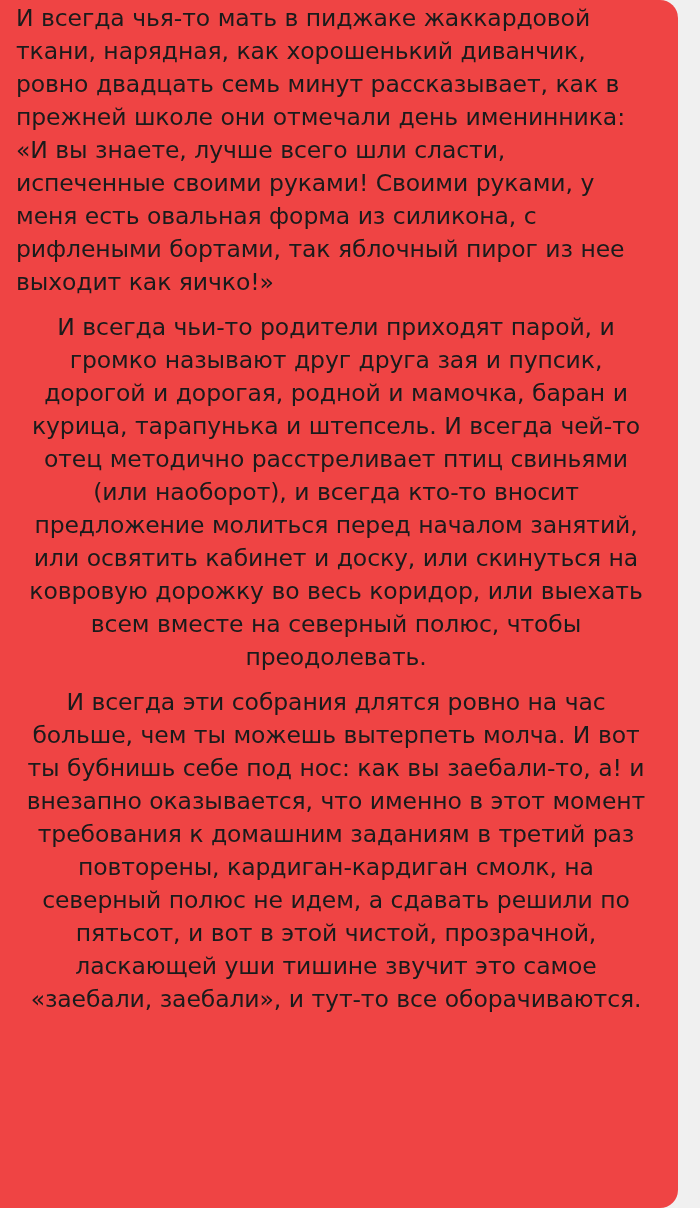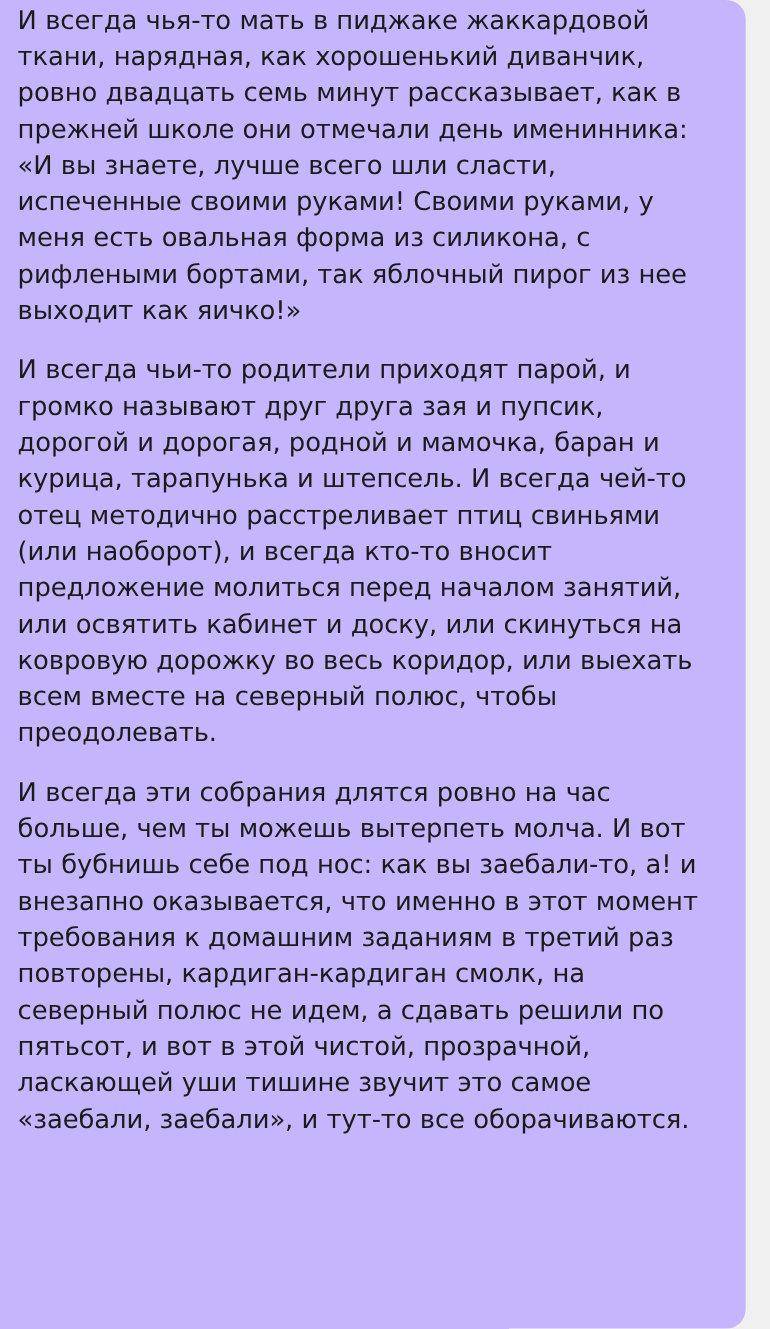--- a/index.html
+++ b/index.html
@@ -18,40 +18,41 @@
     height: 1208px;
     background: #f0f0f0;
     overflow: hidden;
   }
   .bubble {
     position: absolute;
     left: 0;
     top: 0;
     width: 678px;
     min-height: 1208px;
-    background: #c4b5fd;
+    background: #ef4444;
     border-top-right-radius: 18px;
     border-bottom-right-radius: 18px;
     box-sizing: border-box;
     padding: 0 22px 0 16px;
   }
   .post-text {
     font-size: 23.5px;
     line-height: 1.405;
     color: #1b1b1b;
     letter-spacing: -0.1px;
     word-spacing: 0.2px;
   }
   .para {
     margin: 0;
     padding: 0;
     white-space: normal;
   }
   .para + .para {
-    margin-top: 21px;
+    margin-top: 12px;
+    text-align: center;
   }
   .para.first {
     padding-top: 2px;
   }
   .gutter {
     position: absolute;
     top: 0;
     right: 0;
     width: 22px;
     height: 1208px;

